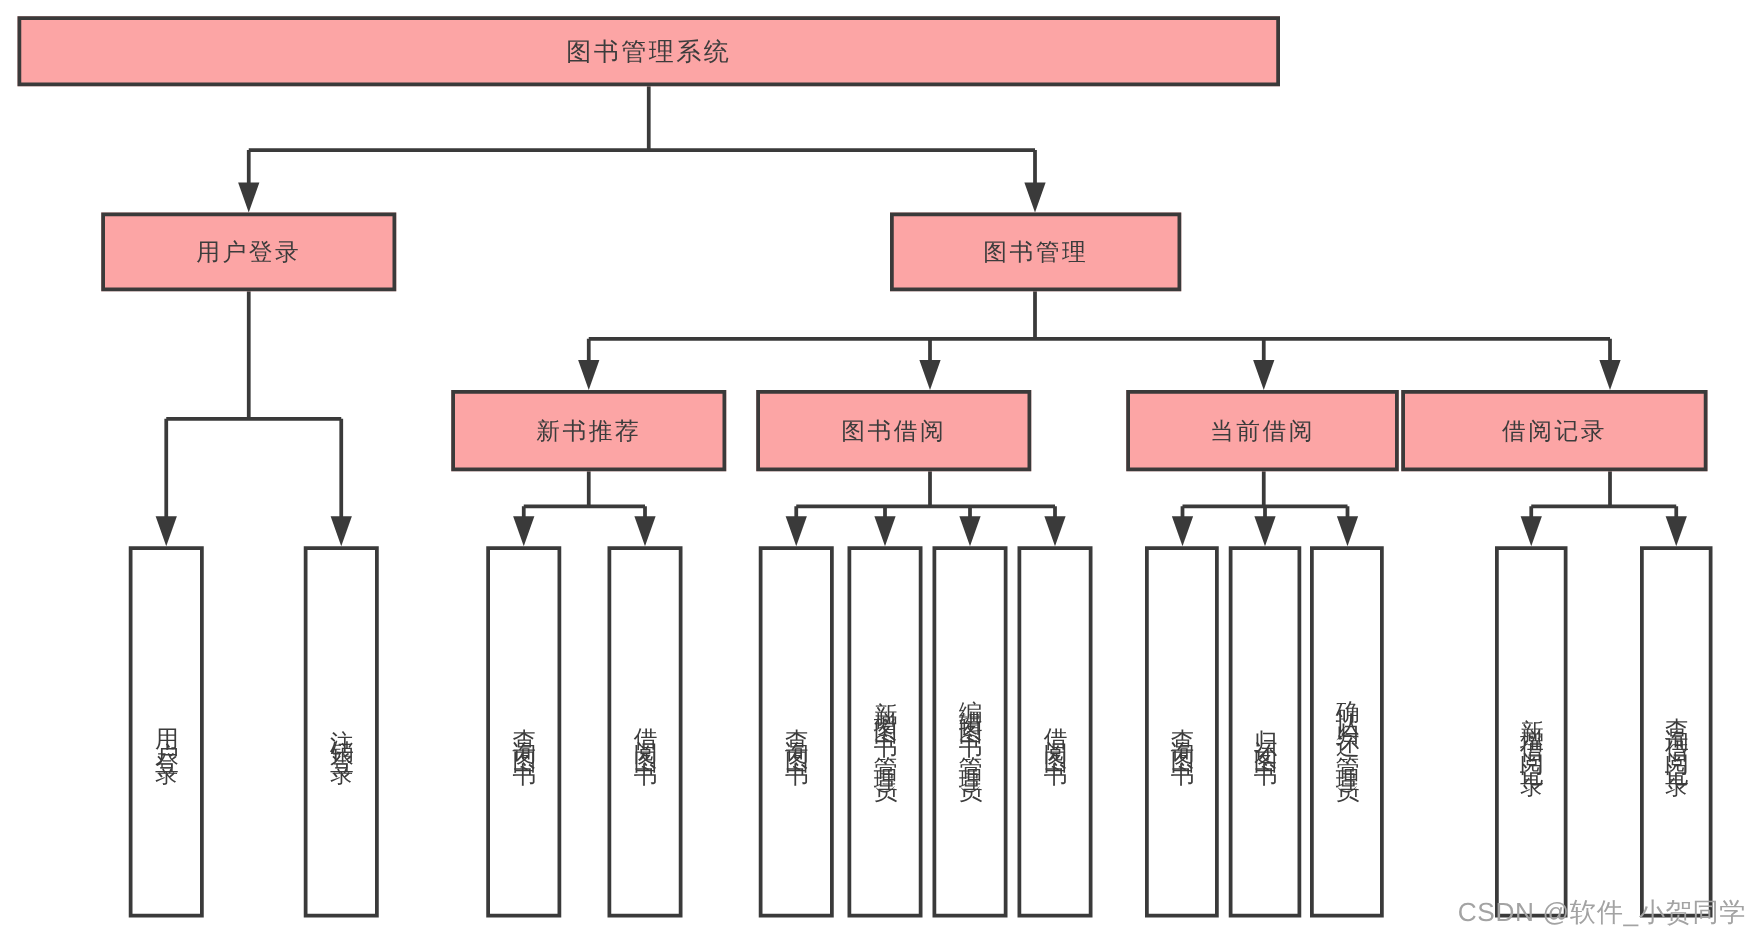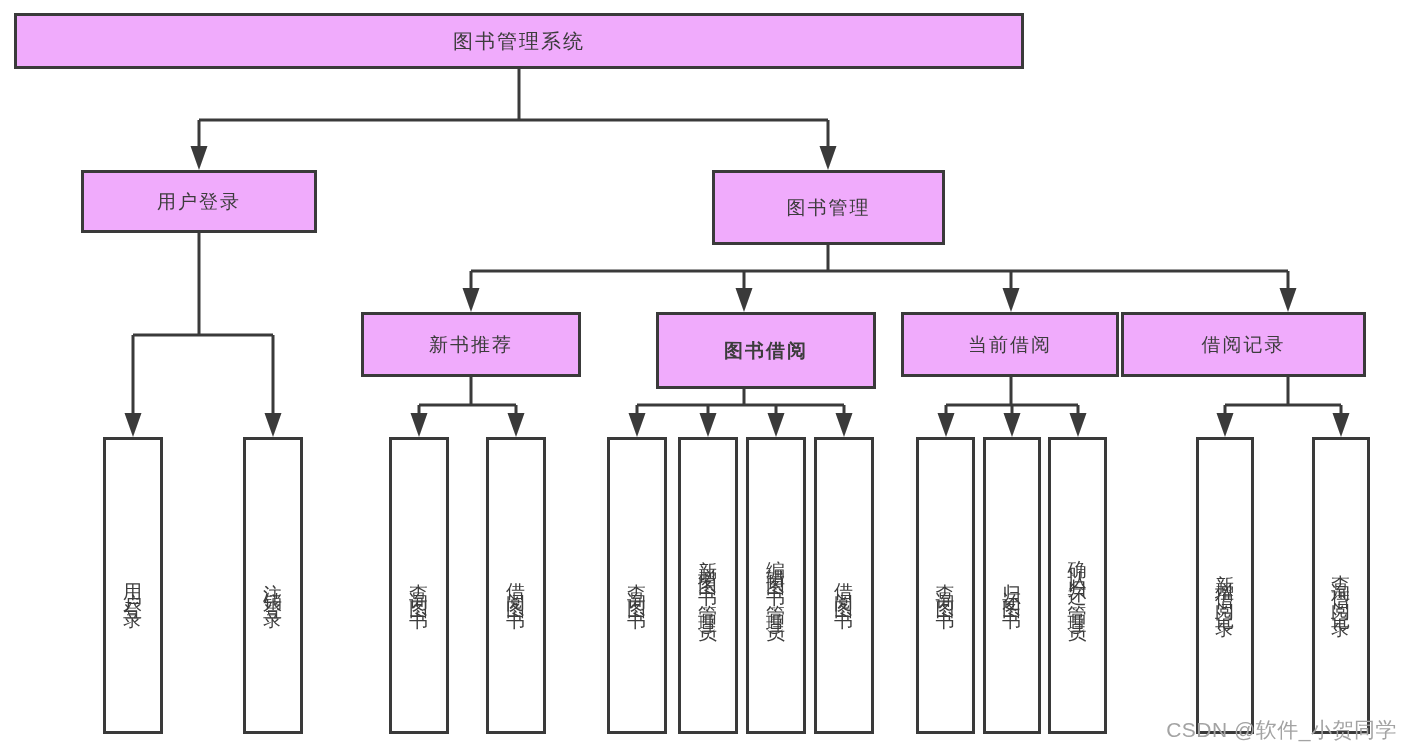--- a/index.html
+++ b/index.html
@@ -26,21 +26,21 @@
     stroke-width: 3;
     fill: none;
   }
   .wires polygon {
     fill: #3a3a3a;
     stroke: none;
   }
   .hnode {
     position: absolute;
     box-sizing: border-box;
-    background: #f0abfc;
+    background: #fca5a5;
     border: 3px solid #3a3a3a;
     display: flex;
     align-items: center;
     justify-content: center;
     color: #3c3c3c;
     font-size: 19px;
     letter-spacing: 2px;
     z-index: 1;
     white-space: nowrap;
   }
@@ -132,28 +132,28 @@
     </g>
   </svg>
 
   <div class="hnode root" style="left:14px; top:13px; width:1010px; height:56px;">
     <span>图书管理系统</span>
   </div>
 
   <div class="hnode" style="left:81px; top:170px; width:236px; height:63px;">
     <span>用户登录</span>
   </div>
-  <div class="hnode" style="left:712px; top:170px; width:233px; height:75px;">
+  <div class="hnode" style="left:712px; top:170px; width:233px; height:63px;">
     <span>图书管理</span>
   </div>
 
   <div class="hnode" style="left:361px; top:312px; width:220px; height:65px;">
     <span>新书推荐</span>
   </div>
-  <div class="hnode" style="left:656px; top:312px; width:220px; height:77px;font-weight:bold;">
+  <div class="hnode" style="left:605px; top:312px; width:220px; height:65px;">
     <span>图书借阅</span>
   </div>
   <div class="hnode" style="left:901px; top:312px; width:218px; height:65px;">
     <span>当前借阅</span>
   </div>
   <div class="hnode" style="left:1121px; top:312px; width:245px; height:65px;">
     <span>借阅记录</span>
   </div>
 
   <div class="vnode" style="left:103px; top:437px; width:60px; height:297px;">

